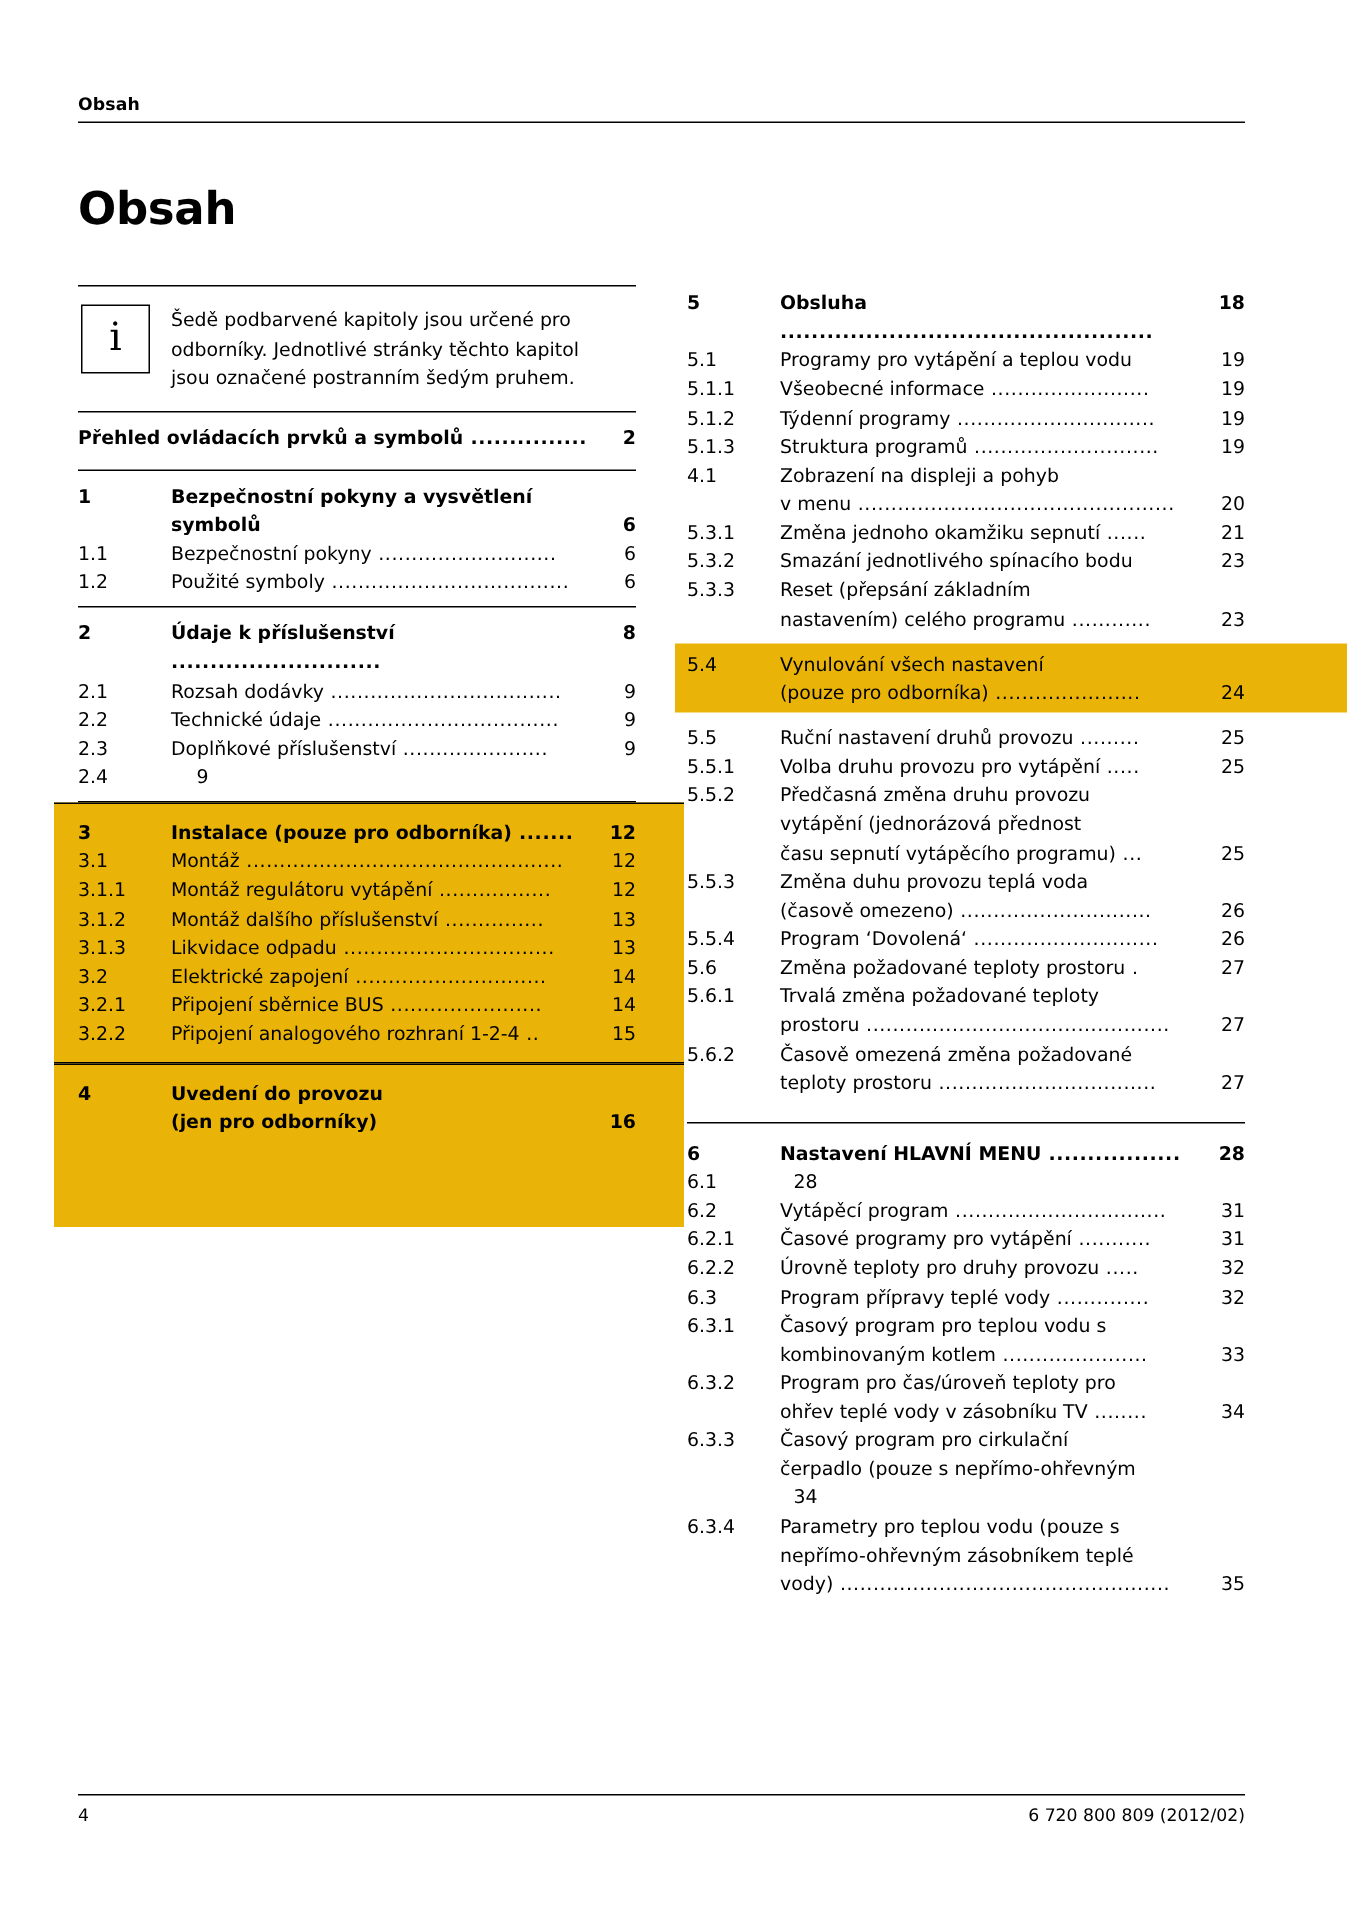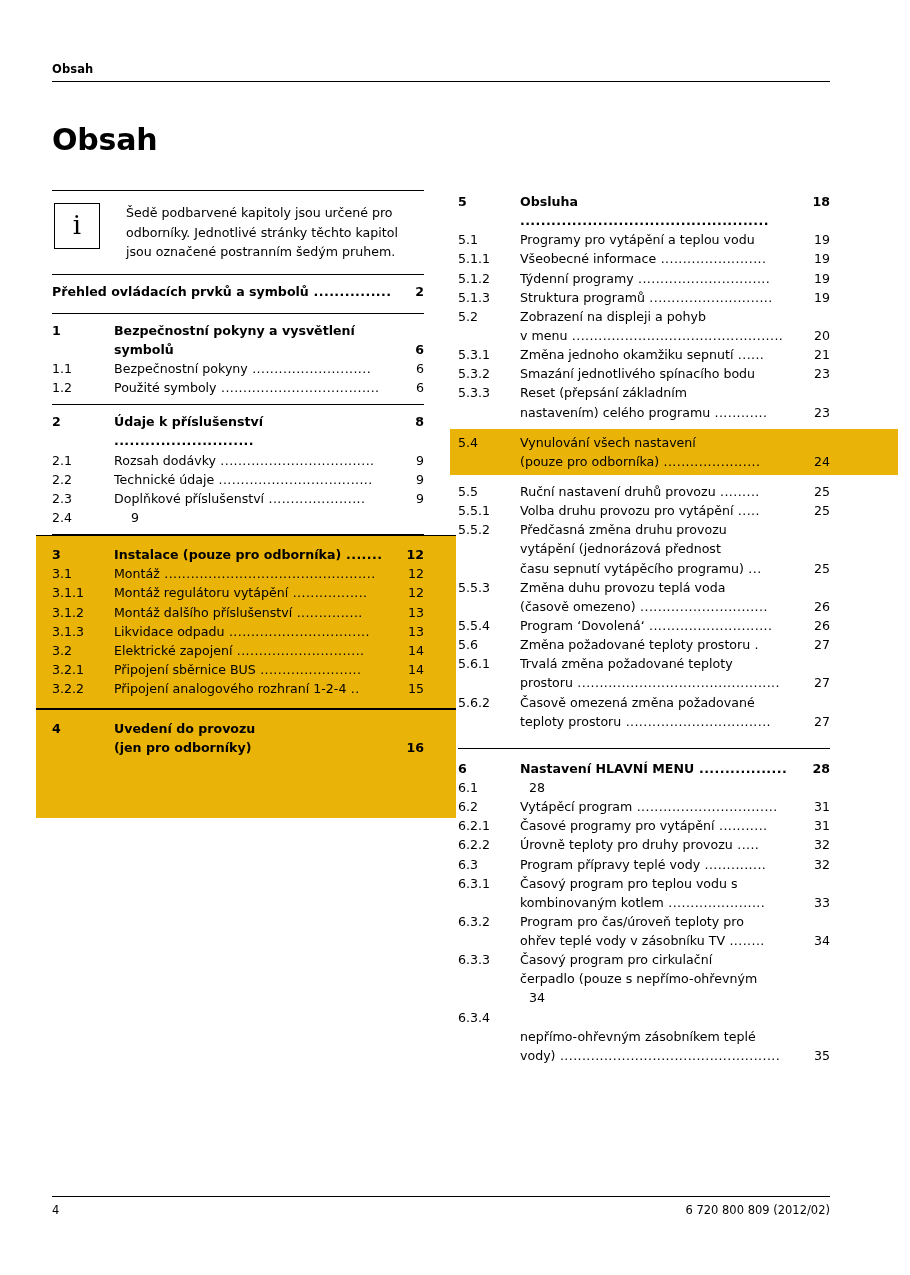--- a/index.html
+++ b/index.html
@@ -90,21 +90,20 @@
     text-align: center;
     font-family: "DejaVu Serif", serif;
     font-size: 26px;
     line-height: 1;
   }
   .note-text {
     font-size: 12.6px;
     line-height: 1.55;
     padding-top: 2px;
     max-width: 290px;
-    margin-left: 12px;
   }
 
   
   .entry {
     display: flex;
     align-items: flex-start;
     width: 372px;
   }
   .num {
     flex: 0 0 auto;
@@ -307,21 +306,21 @@
           <span class="num">5.1.2</span>
           <span class="txt">Týdenní programy<span class="dots"> ..............................</span></span>
           <span class="pg">19</span>
         </div>
         <div class="entry">
           <span class="num">5.1.3</span>
           <span class="txt">Struktura programů<span class="dots"> ............................</span></span>
           <span class="pg">19</span>
         </div>
         <div class="entry">
-          <span class="num">5.2</span>
+          <span class="num">4.1</span>
           <span class="txt">Zobrazení na displeji a pohyb</span>
           <span class="pg"></span>
         </div>
         <div class="entry">
           <span class="num"></span>
           <span class="txt">v menu<span class="dots"> ................................................</span></span>
           <span class="pg">20</span>
         </div>
         <div class="entry">
           <span class="num">5.3.1</span>
@@ -482,20 +481,21 @@
           <span class="num"></span>
           <span class="txt">čerpadlo (pouze s nepřímo-ohřevným</span>
           <span class="pg"></span>
         </div>
         <div class="entry">
           <span class="num"></span>
           <span class="pg">34</span>
         </div>
         <div class="entry">
           <span class="num">6.3.4</span>
+          <span class="txt">Parametry pro teplou vodu (pouze s</span>
           <span class="pg"></span>
         </div>
         <div class="entry">
           <span class="num"></span>
           <span class="txt">nepřímo-ohřevným zásobníkem teplé</span>
           <span class="pg"></span>
         </div>
         <div class="entry">
           <span class="num"></span>
           <span class="txt">vody)<span class="dots"> ..................................................</span></span>

